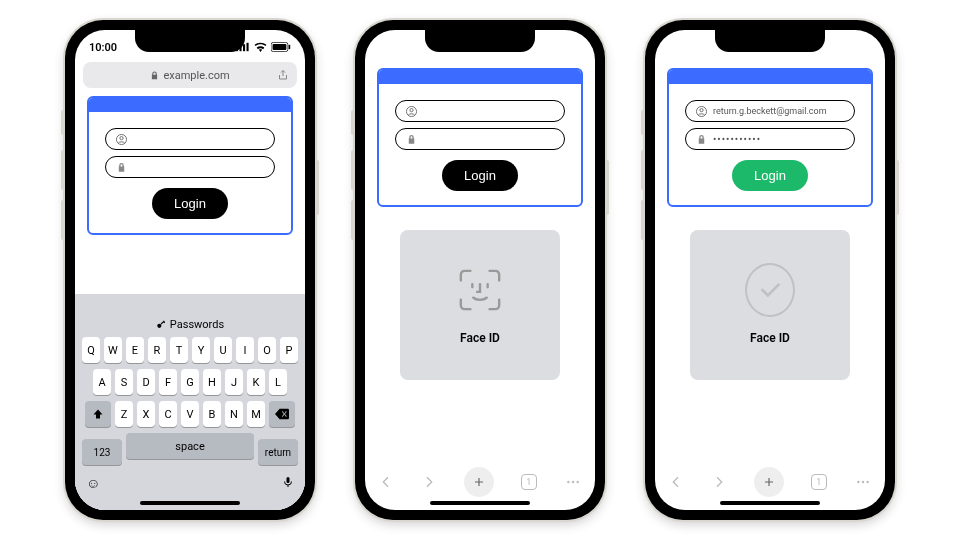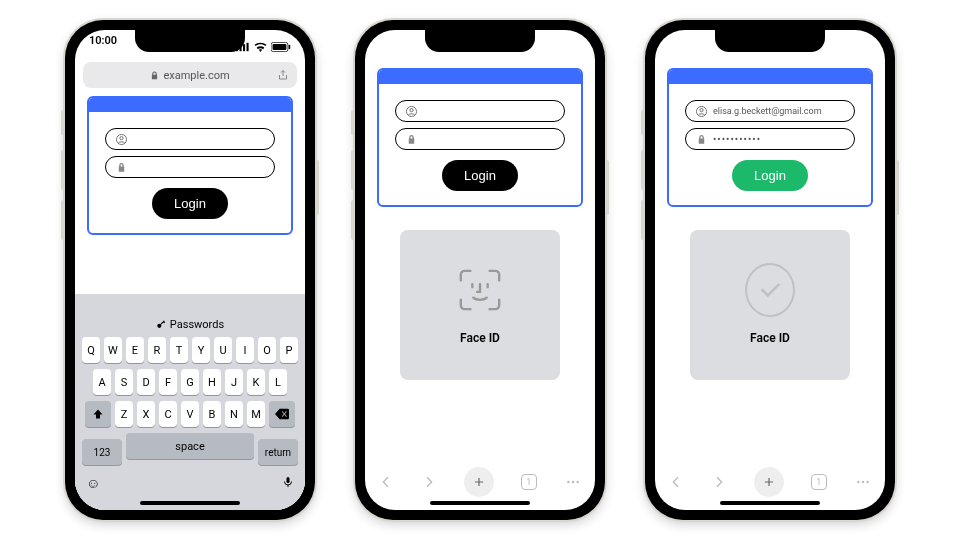--- a/index.html
+++ b/index.html
@@ -49,20 +49,21 @@
     bottom: 5px; left: 50%; transform: translateX(-50%);
     width: 100px; height: 4px;
     background: #000;
     border-radius: 3px;
     z-index: 50;
   }
   
   .status-bar {
     height: 30px;
     display: flex;
+    align-items: center;
     justify-content: space-between;
     padding: 4px 14px 0;
     font-size: 11px;
     font-weight: 600;
     gap: 11px;
   }
   .status-right { display:flex; gap:4px; align-items:center;}
   
   .url-bar {
     margin: 2px 8px 8px;
@@ -417,21 +418,21 @@
     <div class="home-indicator"></div>
     <div style="height:30px"></div>
 
     <div class="card">
       <div class="field">
         <svg width="11" height="11" viewBox="0 0 24 24">
             <circle cx="12" cy="12" r="11" fill="none" stroke="#666" stroke-width="2"></circle>
             <circle cx="12" cy="9" r="3.5" fill="none" stroke="#666" stroke-width="2"></circle>
             <path fill="none" stroke="#666" stroke-width="2" d="M5 20c2-4 12-4 14 0"></path>
           </svg>
-        <span style="font-size:9px">elisa.g.beckett@gmail.com</span>
+        <span style="font-size:9px">return.g.beckett@gmail.com</span>
       </div>
       <div class="field">
         <svg width="11" height="11" viewBox="0 0 24 24">
             <path fill="#888" d="M7 10V7a5 5 0 1110 0v3h1v11H6V10zm3 0h4V7a2 2 0 10-4 0z"></path>
           </svg>
         <span style="letter-spacing:1px">•••••••••••</span>
       </div>
       <button class="login-btn green">Login</button>
     </div>
 

